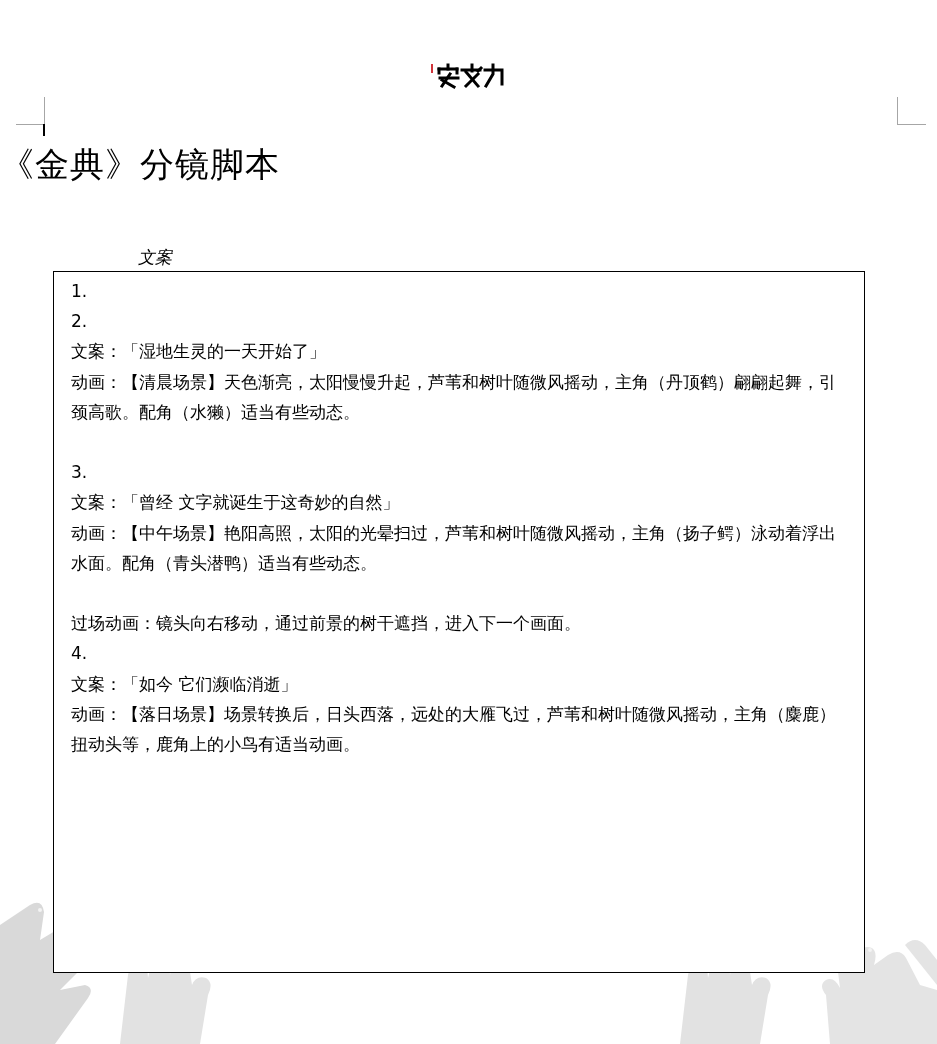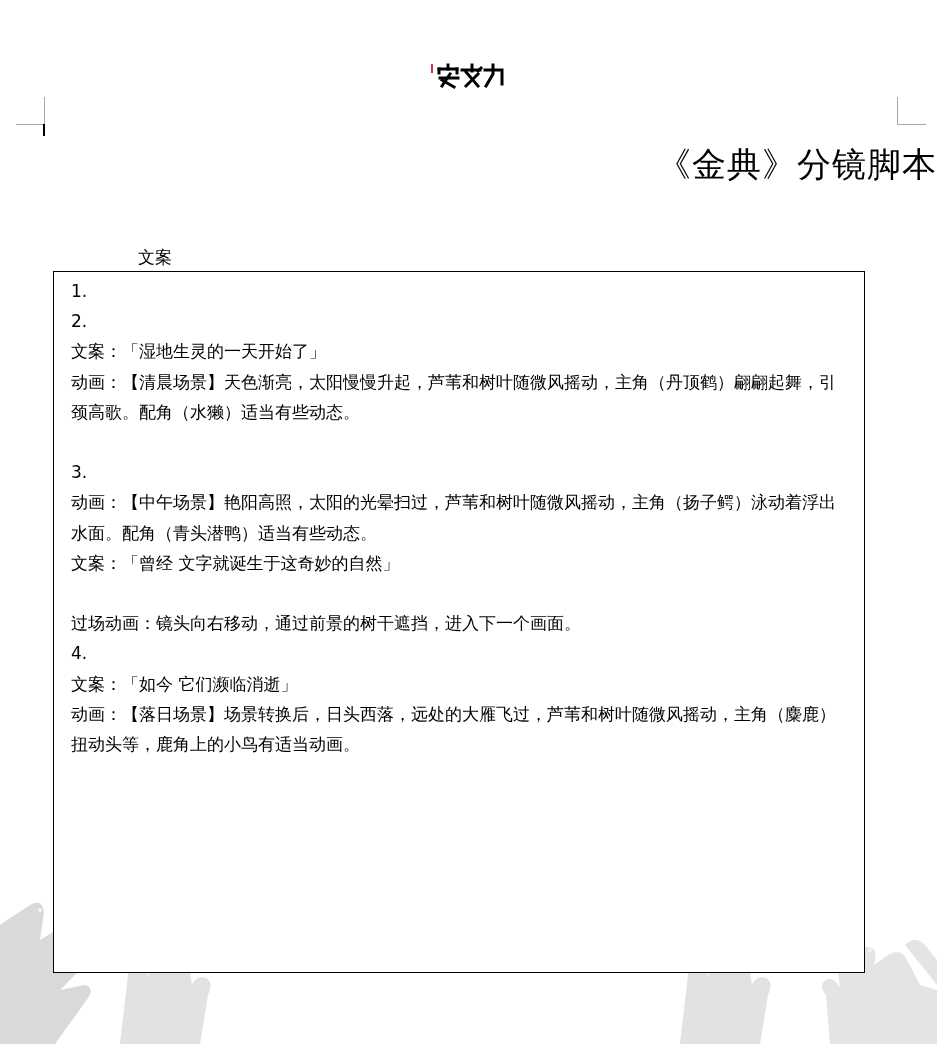--- a/index.html
+++ b/index.html
@@ -1,23 +1,23 @@
 <!DOCTYPE html>
 <html><head>
   <meta charset="utf-8">
   <style>
     html, body { margin:0; padding:0; background:#ffffff; }
     body { width:937px; height:1044px; position:relative; overflow:hidden;
            font-family:"DejaVu Sans","Liberation Sans",sans-serif; color:#000; }
     .crop-mark { position:absolute; background:#a6a6a6; }
     .cursor { position:absolute; left:43px; width:2px; top:124px; height:12px; background:#000; }
     .logo { position:absolute; left:428px; top:60px; width:80px; height:32px; }
-    .title { position:absolute; left:0; width:937px; top:142px; text-align:right;
+    .title { position:absolute; left:0; width:937px; top:142px; text-align:left;
              font-family:"DejaVu Serif","Liberation Serif",serif; font-size:34px; letter-spacing:1px; }
-    .label-above { position:absolute; left:138px; top:246px; font-size:17px; }
+    .label-above { position:absolute; left:138px; top:246px; font-size:17px;font-style:italic; }
     .box { position:absolute; left:53px; top:271px; width:810px; height:700px;
            border:1.5px solid #000; background:#fff; z-index:2; }
     .content { position:absolute; left:17px; top:4px; right:14px; font-size:17px; line-height:30.2px; }
     .content p { margin:0; }
     .blank { height:30.2px; }
     .hands { position:absolute; left:0; top:880px; width:937px; height:164px; z-index:1; }
   </style>
 </head>
 <body>
 
@@ -56,22 +56,22 @@
 <div class="box">
   <div class="content">
     <p>1.</p>
 
     <p>2.</p>
     <p>文案：「湿地生灵的一天开始了」</p>
     <p>动画：【清晨场景】天色渐亮，太阳慢慢升起，芦苇和树叶随微风摇动，主角（丹顶鹤）翩翩起舞，引颈高歌。配角（水獭）适当有些动态。</p>
     <div class="blank"></div>
 
     <p>3.</p>
+    <p>文案：「曾经 文字就诞生于这奇妙的自然」</p>
     <p>动画：【中午场景】艳阳高照，太阳的光晕扫过，芦苇和树叶随微风摇动，主角（扬子鳄）泳动着浮出水面。配角（青头潜鸭）适当有些动态。</p>
-    <p>文案：「曾经 文字就诞生于这奇妙的自然」</p>
     <div class="blank"></div>
     <p>过场动画：镜头向右移动，通过前景的树干遮挡，进入下一个画面。</p>
 
     <p>4.</p>
     <p>文案：「如今 它们濒临消逝」</p>
     <p>动画：【落日场景】场景转换后，日头西落，远处的大雁飞过，芦苇和树叶随微风摇动，主角（麋鹿）扭动头等，鹿角上的小鸟有适当动画。</p>
     <div class="blank"></div>
   </div>
 </div>
 

